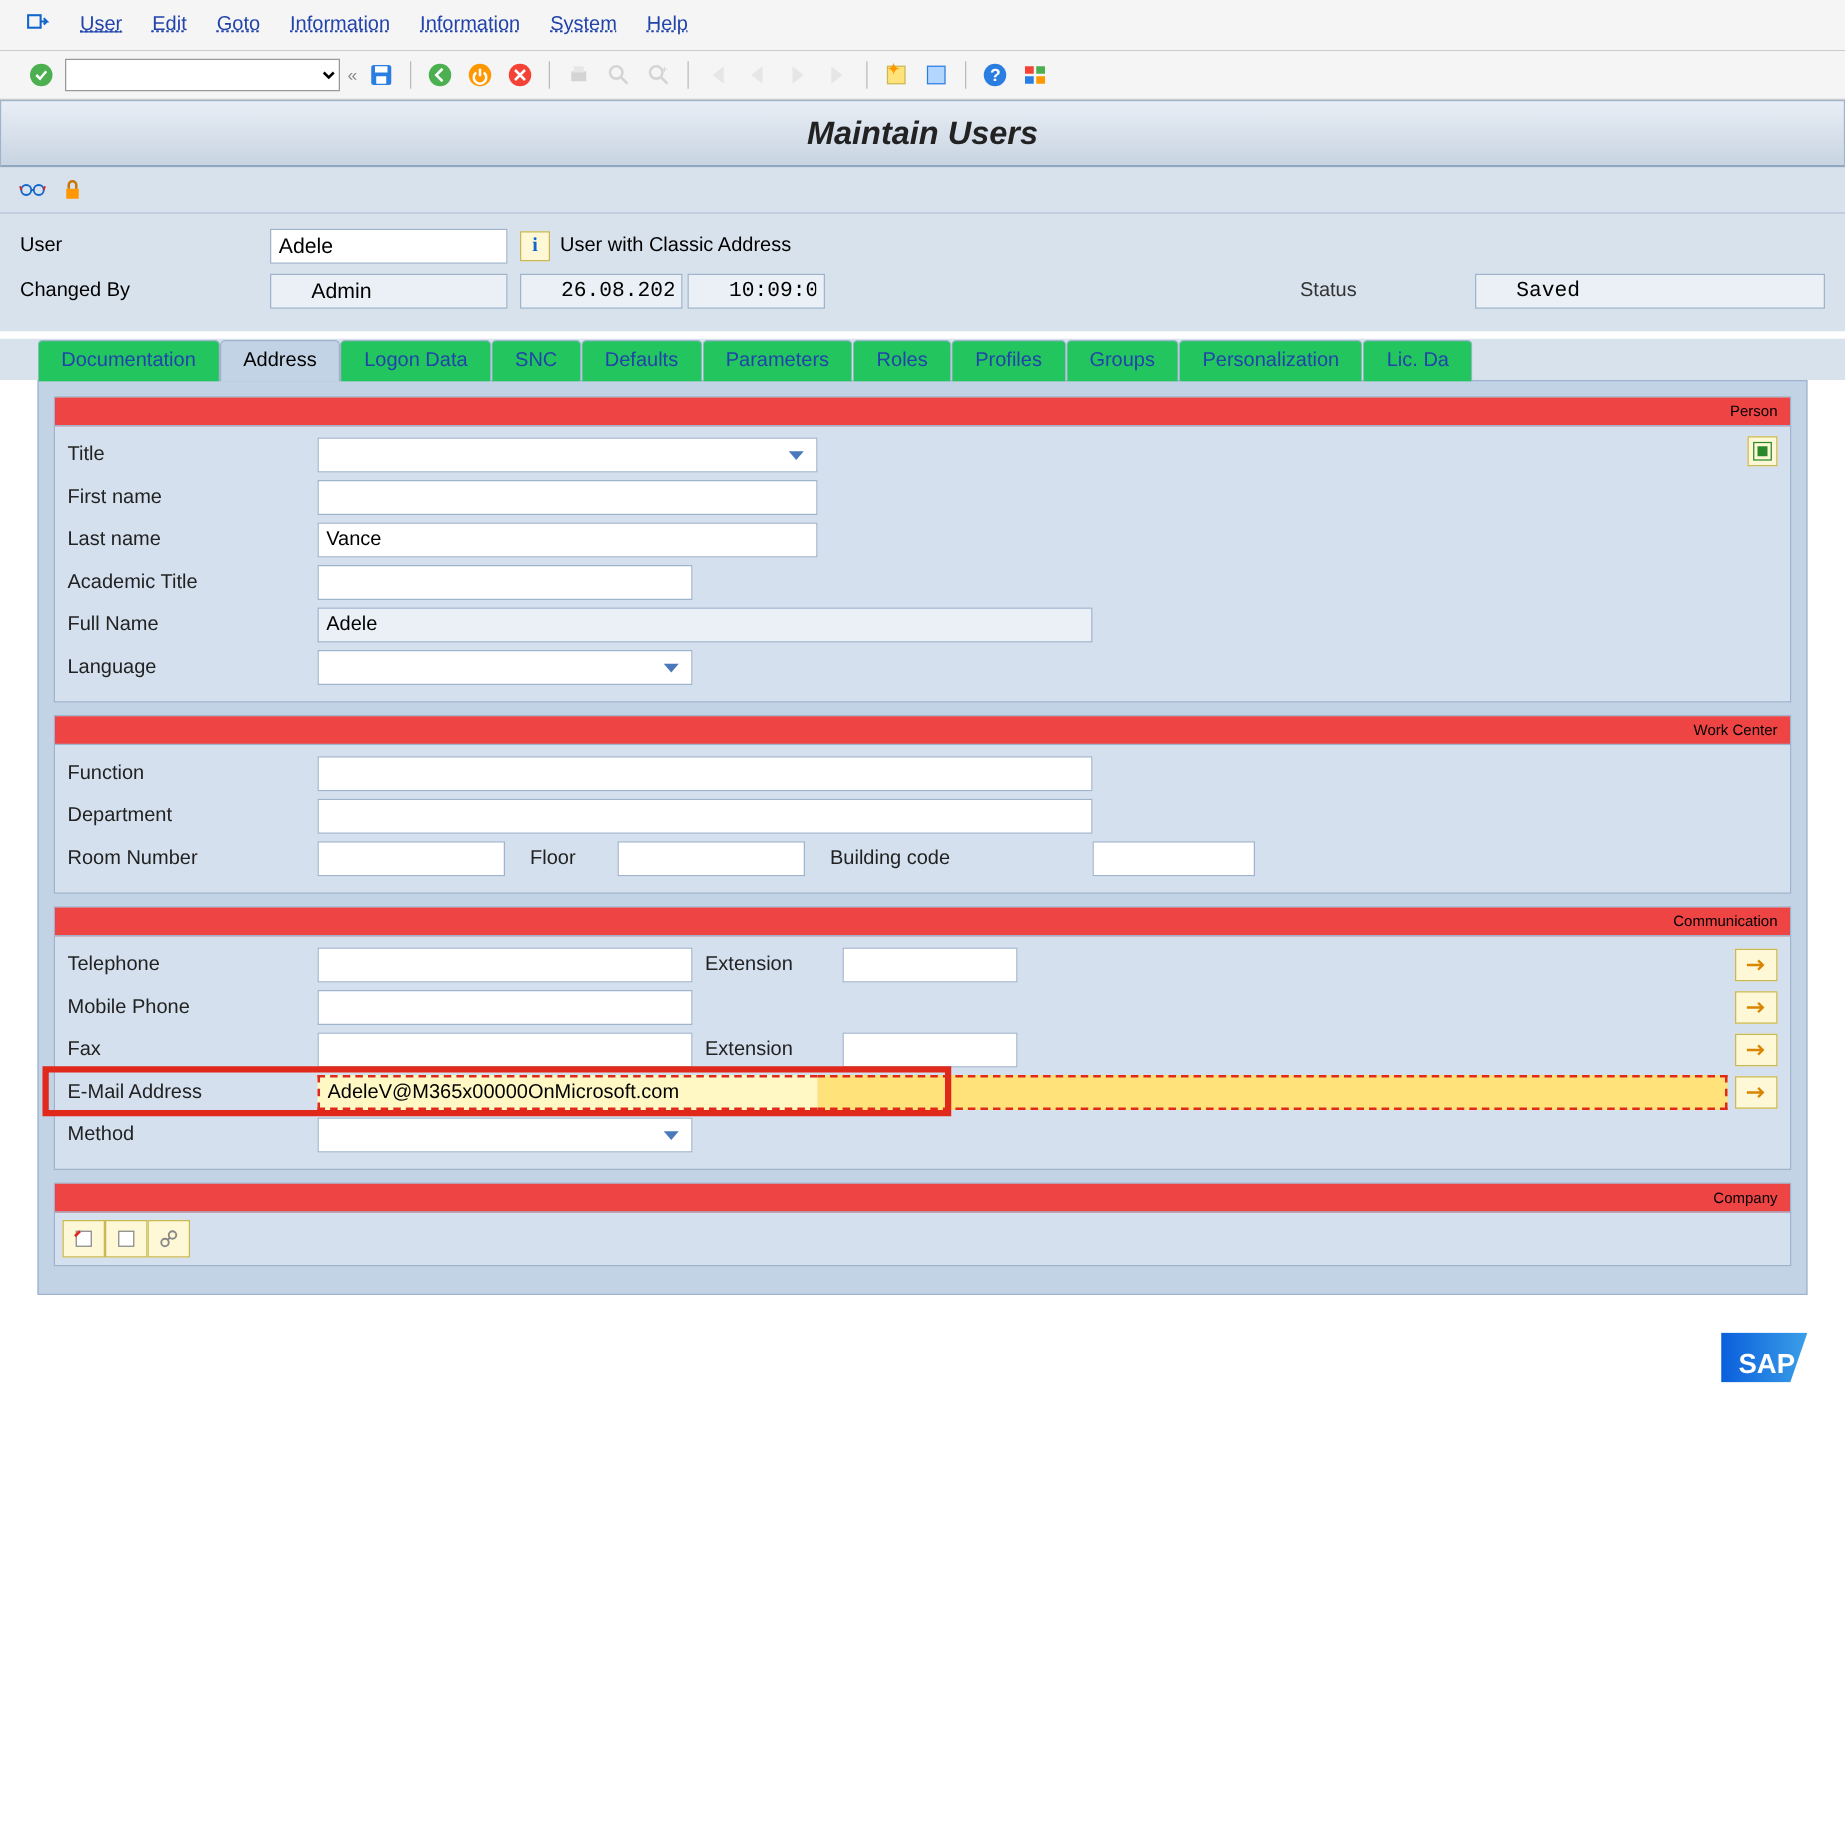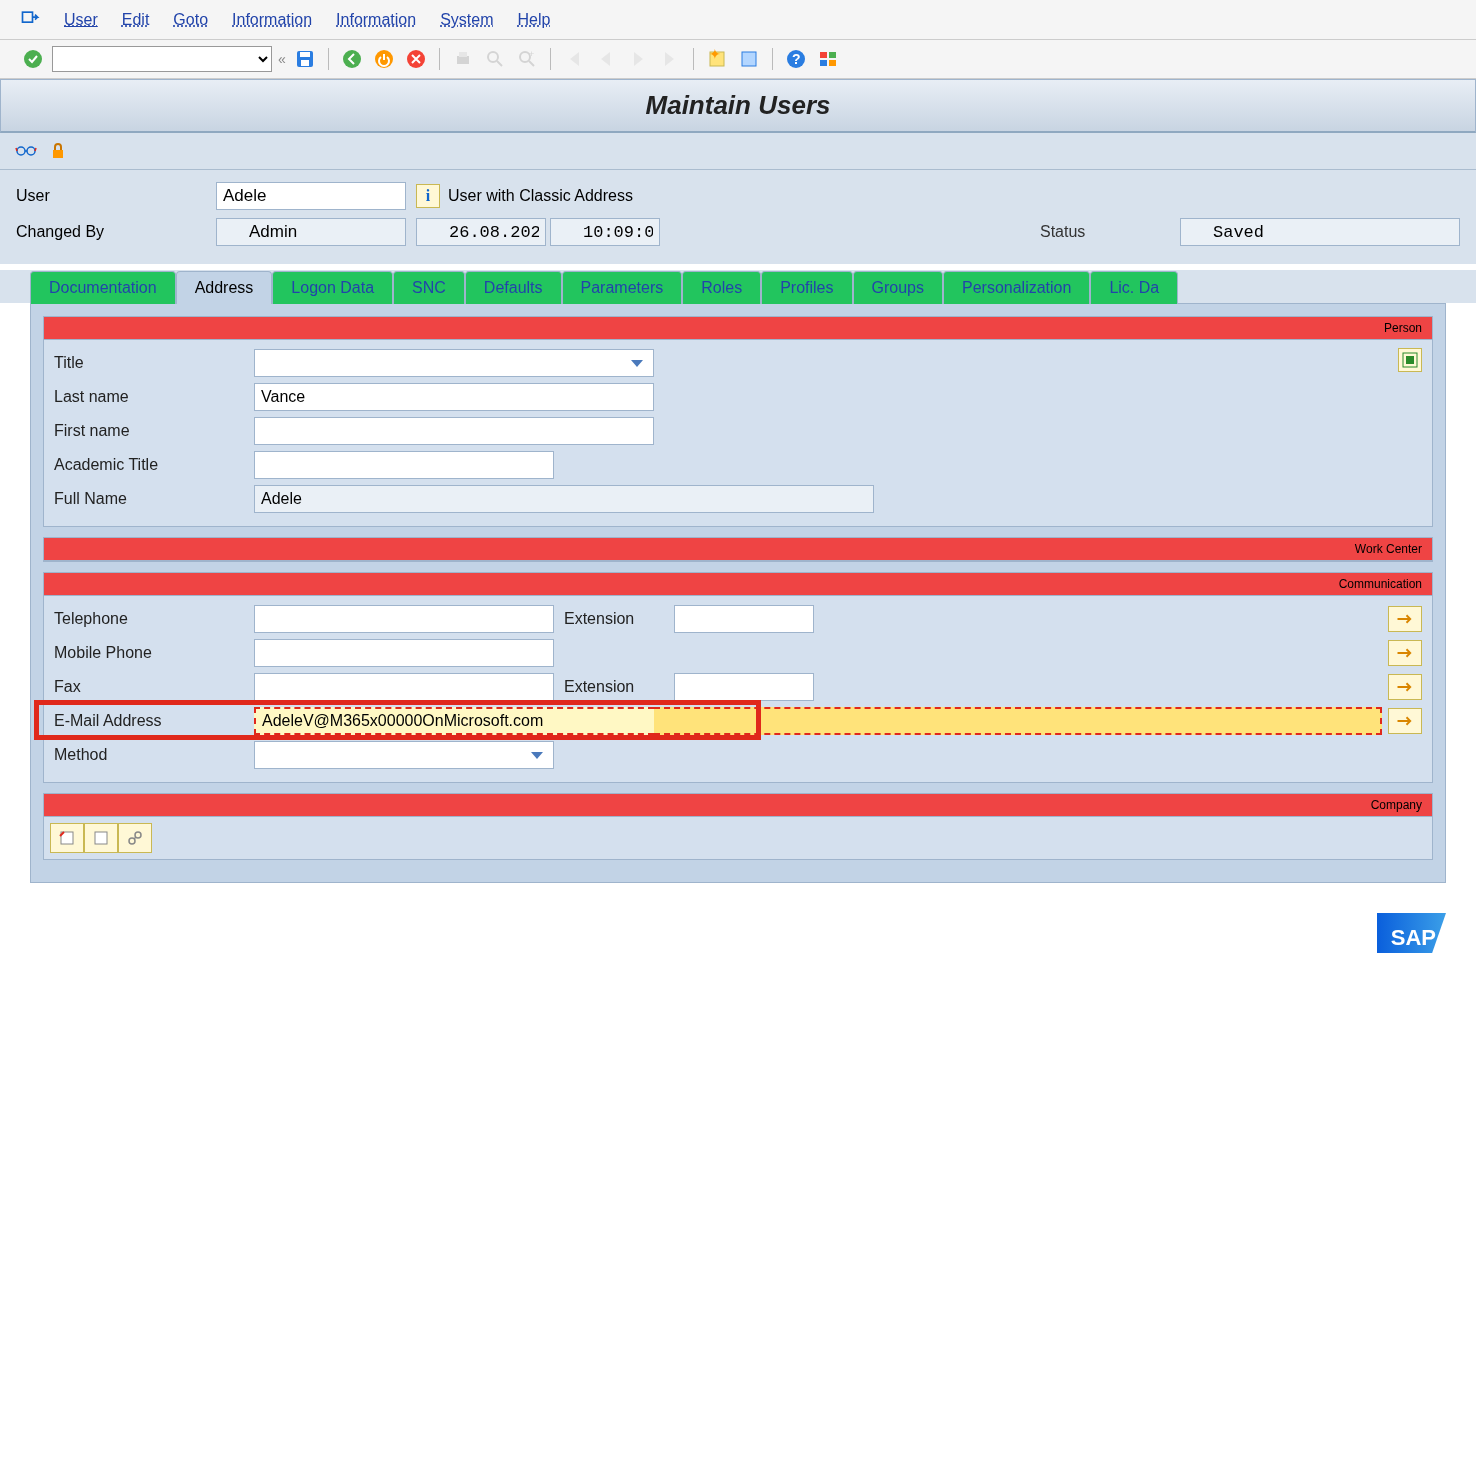--- a/index.html
+++ b/index.html
@@ -263,40 +263,64 @@
             <rect x="4" y="4" width="8" height="8" fill="#2a8a2a"></rect>
           </svg>
       </div>
       <div class="form-row">
         <label>Title</label>
         <div class="combo" style="width:400px;">
             <span class="tri"></span>
           </div>
       </div>
       <div class="form-row">
+        <label>First name</label>
+        <input style="width: 400px;" value="">
+      </div>
+      <div class="form-row">
         <label>Last name</label>
         <input style="width: 400px;" value="Vance">
       </div>
       <div class="form-row">
-        <label>First name</label>
-        <input style="width: 400px;" value="">
-      </div>
-      <div class="form-row">
         <label>Academic Title</label>
         <input style="width: 300px;" value="">
       </div>
       <div class="form-row">
         <label>Full Name</label>
         <input readonly="" style="width: 620px; background: rgb(234, 240, 246);" value="Adele">
       </div>
+      <div class="form-row">
+        <label>Language</label>
+        <div class="combo" style="width:300px;">
+            <span class="tri"></span>
+          </div>
+      </div>
     </div>
   </div>
 
   <div class="group">
     <div class="group-title">Work Center</div>
+    <div class="group-body">
+      <div class="form-row">
+        <label>Function</label>
+        <input style="width: 620px;" value="">
+      </div>
+      <div class="form-row">
+        <label>Department</label>
+        <input style="width: 620px;" value="">
+      </div>
+      <div class="form-row">
+        <label>Room Number</label>
+        <input style="width: 150px;" value="">
+        <label style="width:70px;margin-left:20px;">Floor</label>
+        <input style="width: 150px;" value="">
+        <label style="width:150px;margin-left:20px;">Building code</label>
+        <input style="width: 130px; margin-left: 60px;" value="">
+      </div>
+    </div>
   </div>
 
   <div class="group">
     <div class="group-title">Communication</div>
     <div class="group-body">
       <div class="form-row">
         <label>Telephone</label>
         <input style="width: 300px;" value="">
         <label class="w110" style="margin-left:10px">Extension</label>
         <input style="width: 140px;" value="">

